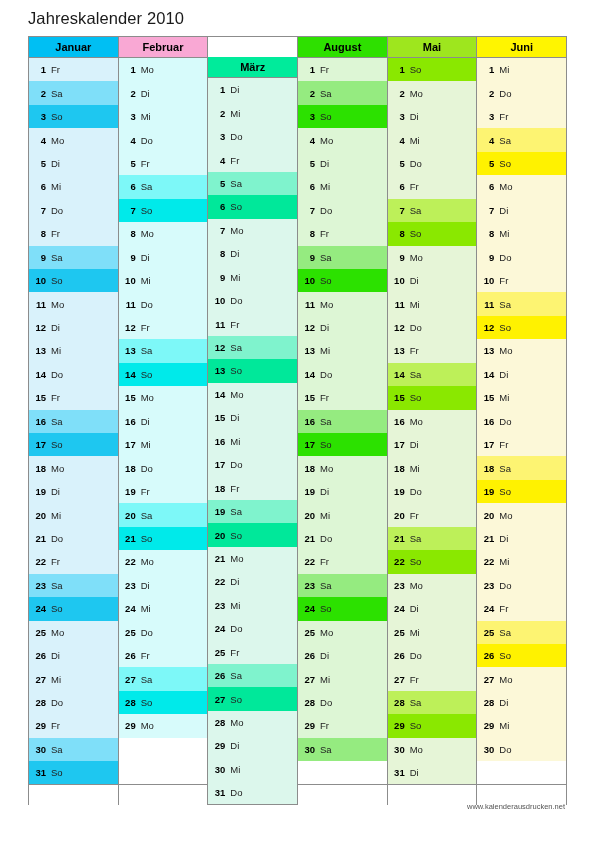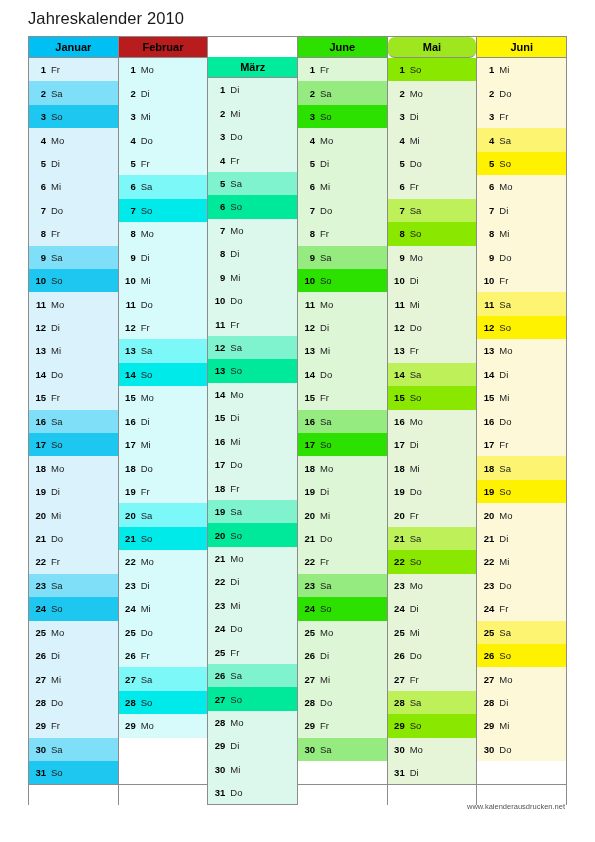--- a/index.html
+++ b/index.html
@@ -228,21 +228,21 @@
         <div class="day-cell" style="background: rgb(127, 223, 249);">
           <span class="day-num">30</span>
           <span class="day-name">Sa</span>
         </div>
         <div class="day-cell last" style="background: rgb(30, 199, 240);">
           <span class="day-num">31</span>
           <span class="day-name">So</span>
         </div>
       </div>
       <div class="month-col">
-        <div class="month-head" style="background: #b91c1c;">Februar</div>
+        <div class="month-head" style="background: #f9a8d4;">Februar</div>
         <div class="day-cell" style="background: rgb(215, 251, 251);">
           <span class="day-num">1</span>
           <span class="day-name">Mo</span>
         </div>
         <div class="day-cell" style="background: rgb(215, 251, 251);">
           <span class="day-num">2</span>
           <span class="day-name">Di</span>
         </div>
         <div class="day-cell" style="background: rgb(215, 251, 251);">
           <span class="day-num">3</span>
@@ -476,21 +476,21 @@
         <div class="day-cell" style="background: rgb(220, 247, 236);">
           <span class="day-num">30</span>
           <span class="day-name">Mi</span>
         </div>
         <div class="day-cell last" style="background: rgb(220, 247, 236);">
           <span class="day-num">31</span>
           <span class="day-name">Do</span>
         </div>
       </div>
       <div class="month-col">
-        <div class="month-head" style="background: rgb(46, 224, 0);">June</div>
+        <div class="month-head" style="background: rgb(46, 224, 0);">August</div>
         <div class="day-cell" style="background: rgb(221, 246, 213);">
           <span class="day-num">1</span>
           <span class="day-name">Fr</span>
         </div>
         <div class="day-cell" style="background: rgb(149, 235, 128);">
           <span class="day-num">2</span>
           <span class="day-name">Sa</span>
         </div>
         <div class="day-cell" style="background: rgb(44, 225, 0);">
           <span class="day-num">3</span>
@@ -600,21 +600,21 @@
           <span class="day-num">29</span>
           <span class="day-name">Fr</span>
         </div>
         <div class="day-cell" style="background: rgb(149, 235, 128);">
           <span class="day-num">30</span>
           <span class="day-name">Sa</span>
         </div>
         <div class="day-cell last empty"></div>
       </div>
       <div class="month-col">
-        <div class="month-head" style="background: rgb(158, 230, 30); border-radius: 7px;">Mai</div>
+        <div class="month-head" style="background: rgb(158, 230, 30);">Mai</div>
         <div class="day-cell" style="background: rgb(138, 232, 0);">
           <span class="day-num">1</span>
           <span class="day-name">So</span>
         </div>
         <div class="day-cell" style="background: rgb(230, 245, 215);">
           <span class="day-num">2</span>
           <span class="day-name">Mo</span>
         </div>
         <div class="day-cell" style="background: rgb(230, 245, 215);">
           <span class="day-num">3</span>

